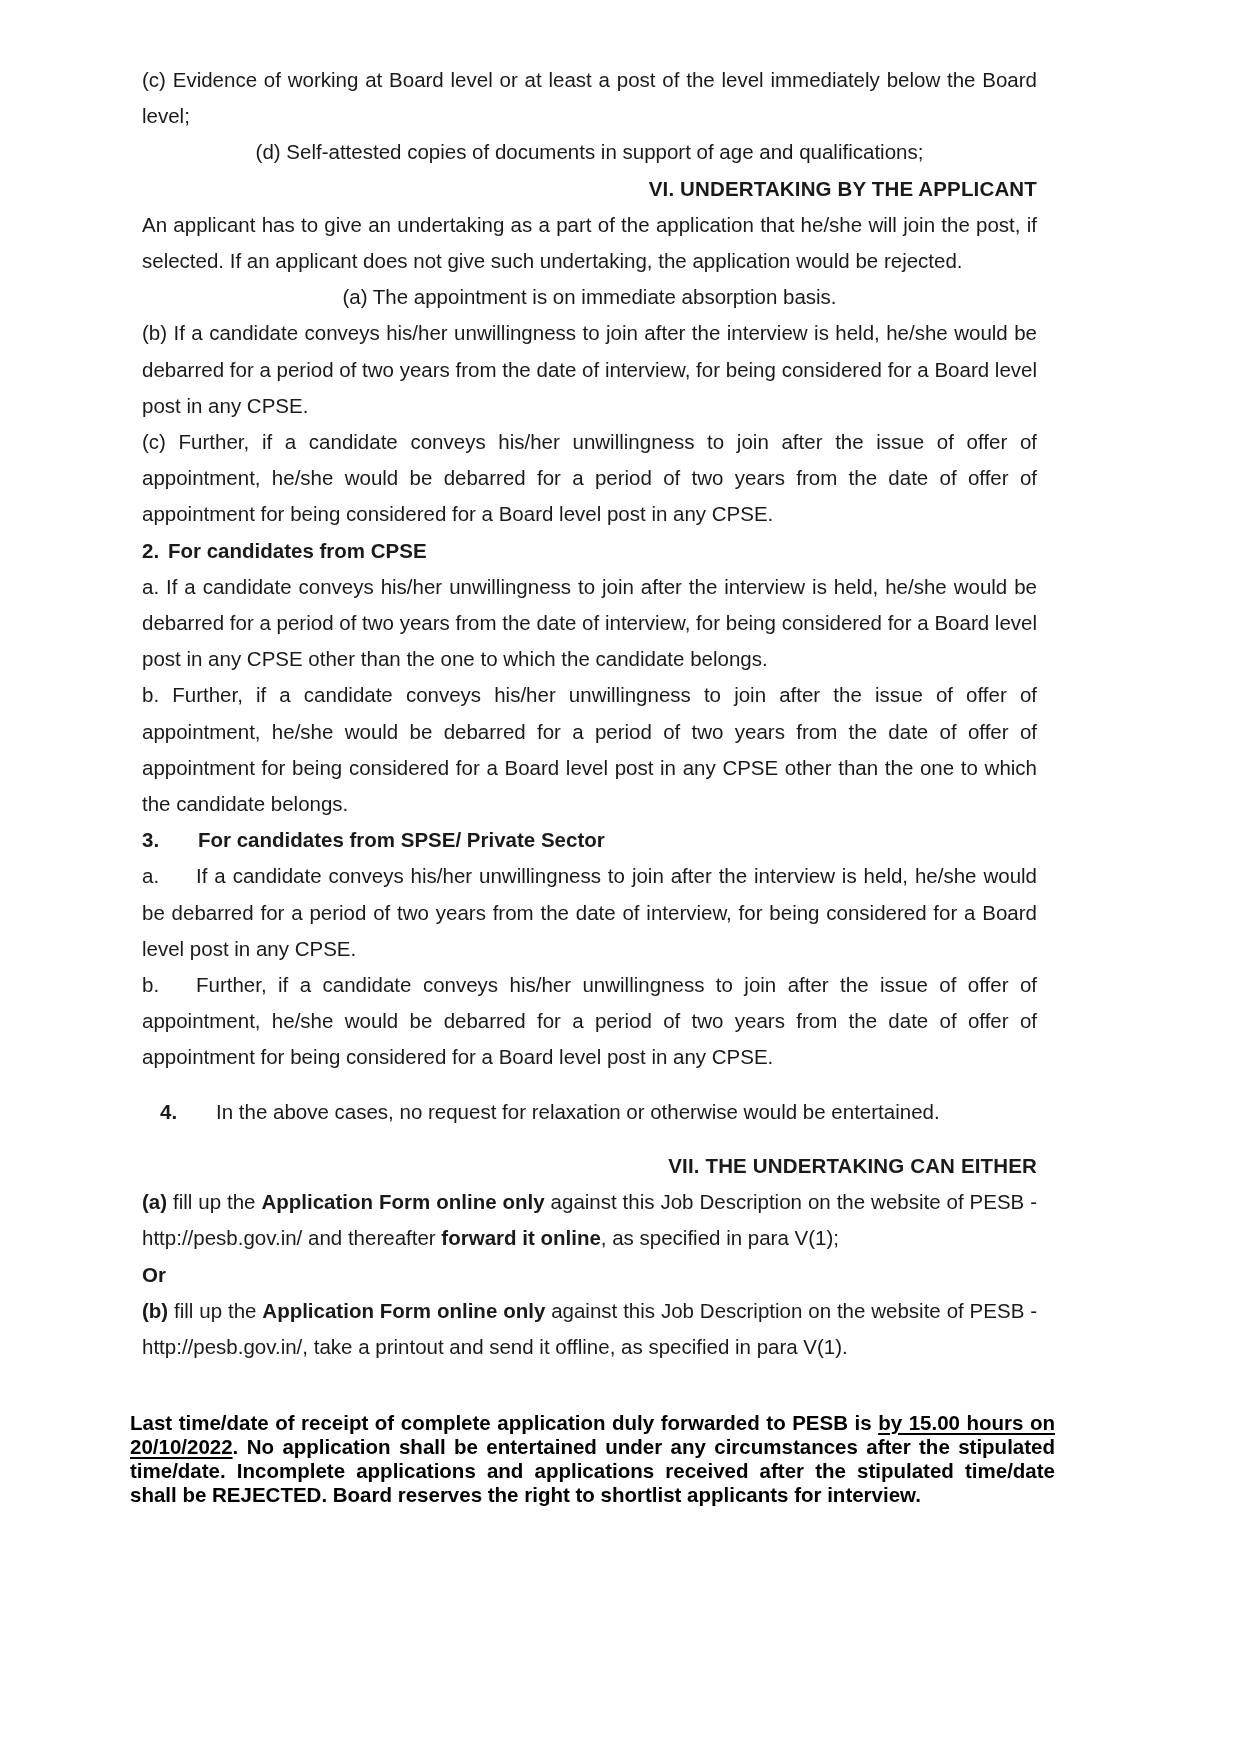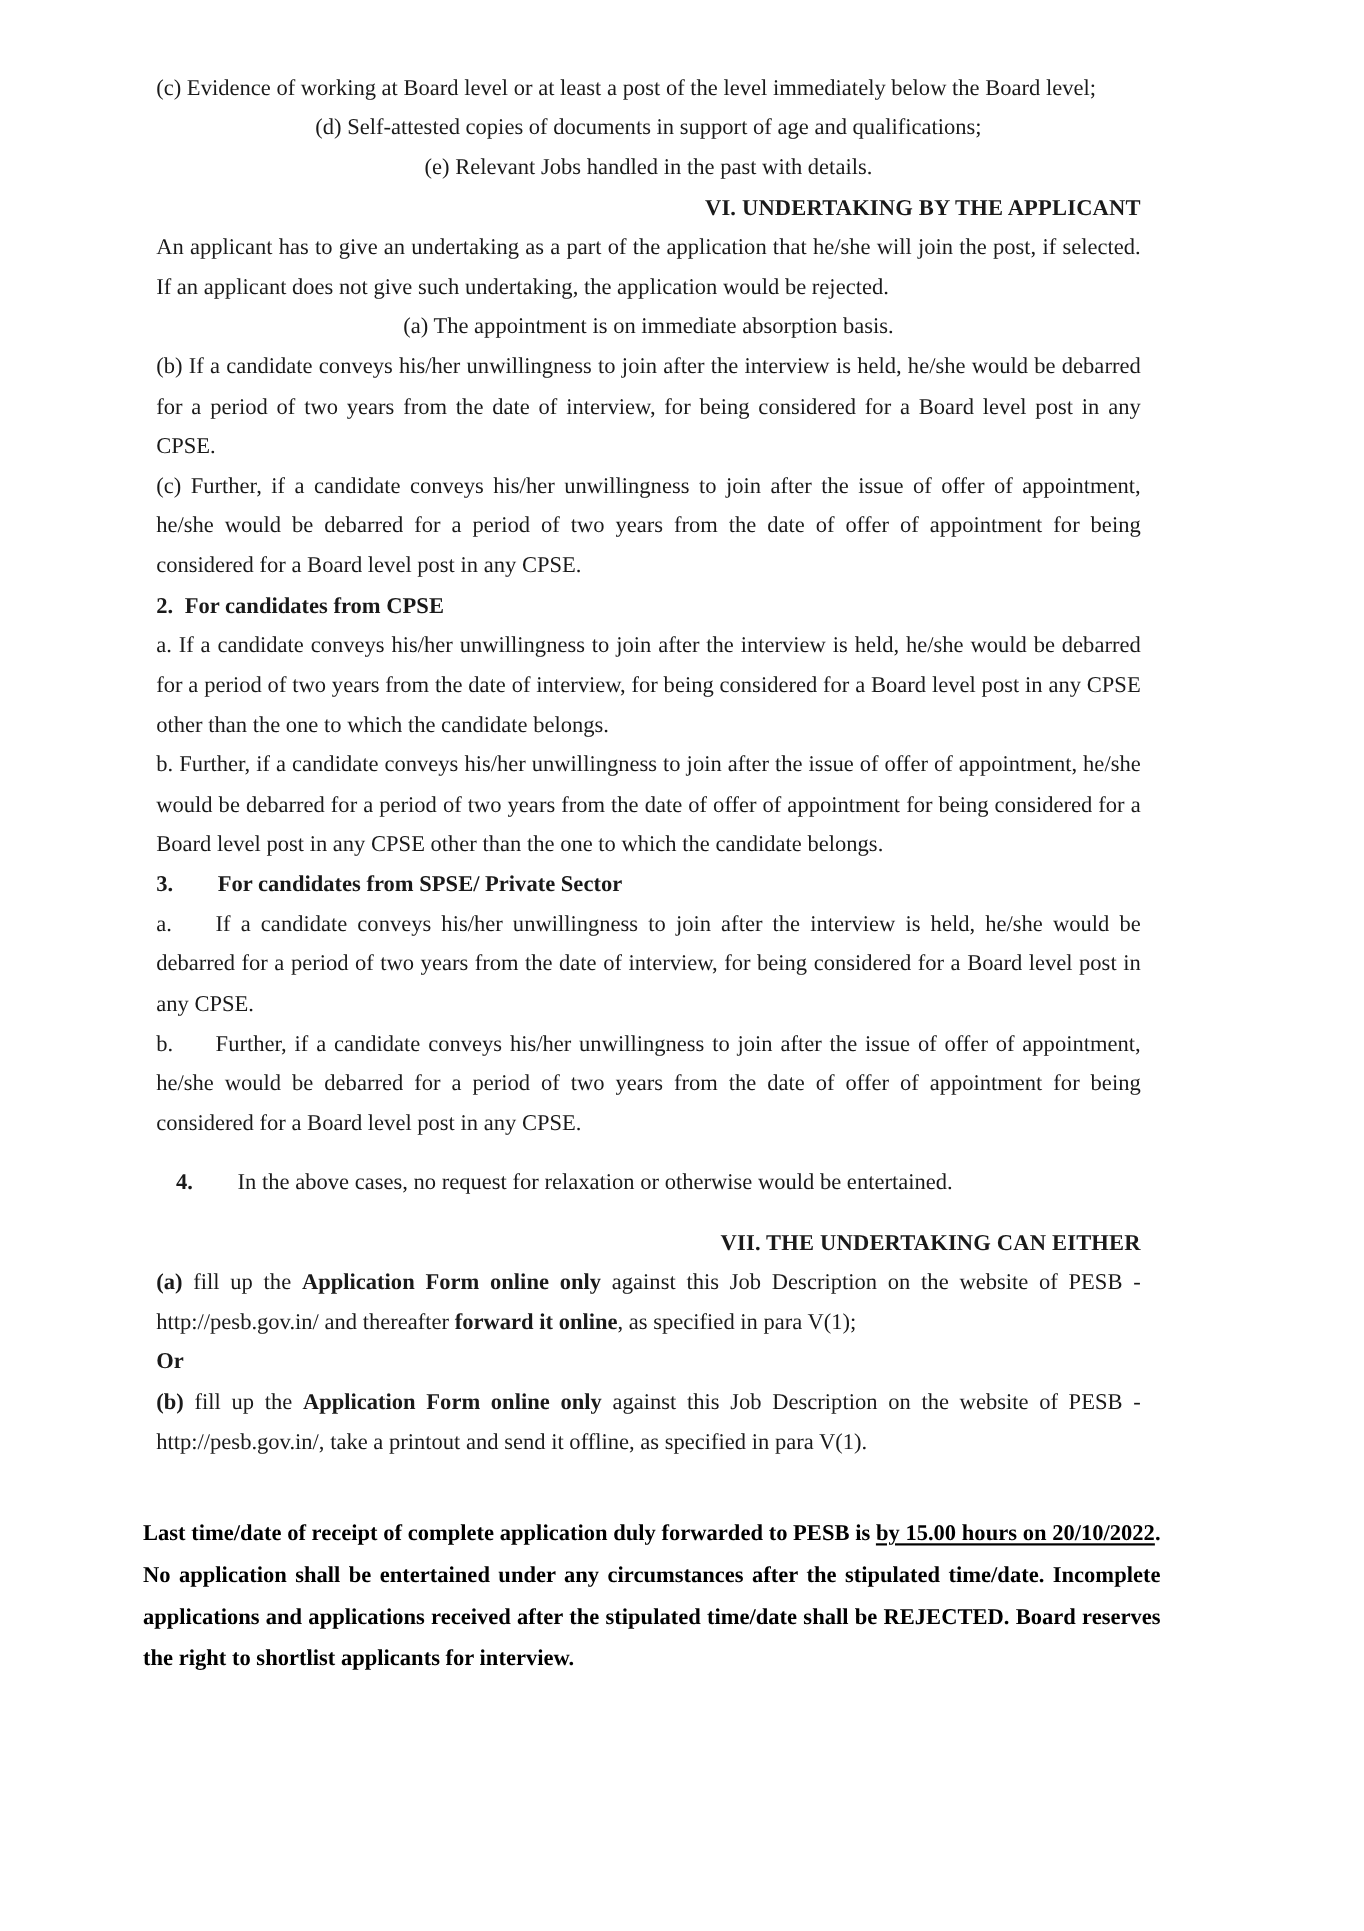--- a/index.html
+++ b/index.html
@@ -14,21 +14,20 @@
     color: #000000;
     -webkit-font-smoothing: antialiased;
   }
   .page {
     position: relative;
     width: 1004px;
     height: 1755px;
     box-sizing: border-box;
     padding: 62px 112px 0 112px;
     background: #ffffff;
-    font-family: Liberation Serif, serif;
   }
   .doc-body {
     width: 925px;
     font-size: 20.5px;
     line-height: 36.2px;
     text-align: justify;
     text-justify: inter-word;
     color: #1a1a1a;
   }
   
@@ -87,35 +86,34 @@
   }
   b, strong { font-weight: bold; }
   .u { text-decoration: underline; text-underline-offset: 3px; }
   
   .notice {
     margin: 46px 0 0 0;
     padding: 0 0 0 18px;
     width: 925px;
     font-weight: bold;
     font-size: 20.5px;
-    line-height: 38px;
+    line-height: 24px;
     text-align: justify;
     text-justify: inter-word;
     color: #000;
   }
 </style>
 </head>
 <body>
 
 <div class="page">
   <div class="doc-body">
 
     <p class="para">(c) Evidence of working at Board level or at least a post of the level immediately below the Board level;</p>
     <p class="para last-left">(d) Self-attested copies of documents in support of age and qualifications;</p>
-    <p class="para last-left">(e) Relevant Jobs handled in the past with details.</p>
 
     <p class="section-head">VI. UNDERTAKING BY THE APPLICANT</p>
 
     <p class="para">An applicant has to give an undertaking as a part of the application that he/she will join the post, if selected. If an applicant does not give such undertaking, the application would be rejected.</p>
 
 
     <p class="para last-left">(a) The appointment is on immediate absorption basis.</p>
     <p class="para">(b) If a candidate conveys his/her unwillingness to join after the interview is held, he/she would be debarred for a period of two years from the date of interview, for being considered for a Board level post in any CPSE.</p>
     <p class="para">(c) Further, if a candidate conveys his/her unwillingness to join after the issue of offer of appointment, he/she would be debarred for a period of two years from the date of offer of appointment for being considered for a Board level post in any CPSE.</p>
 

